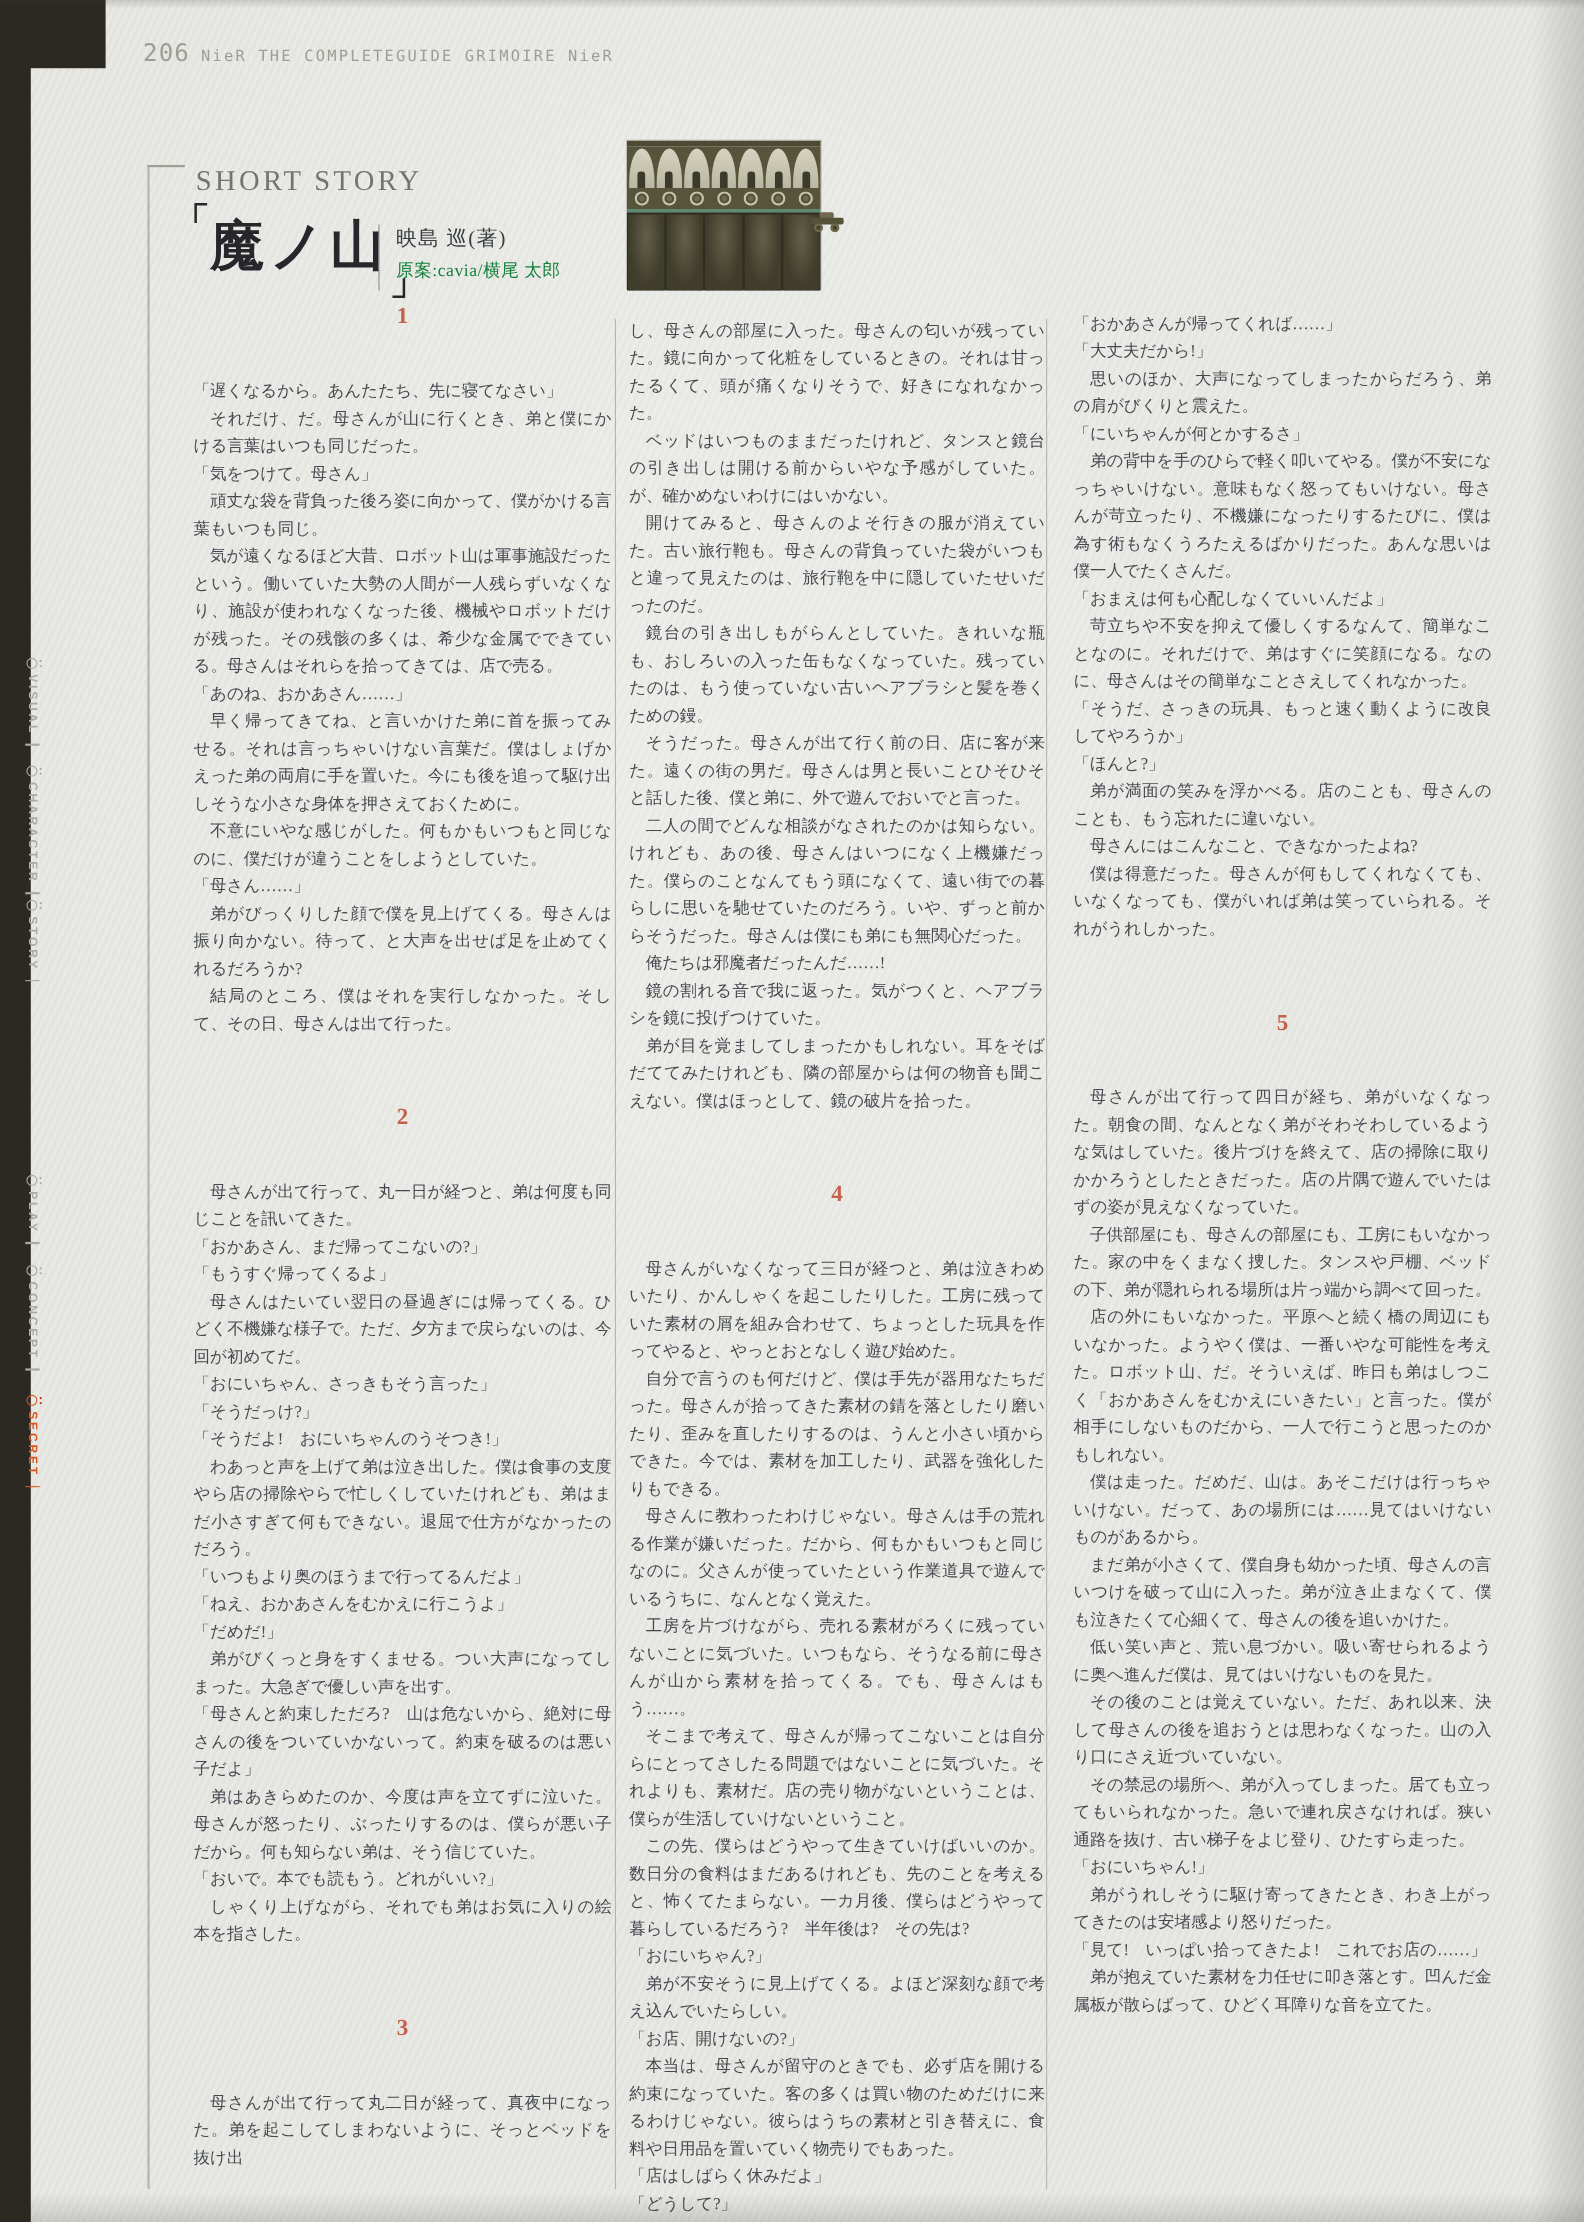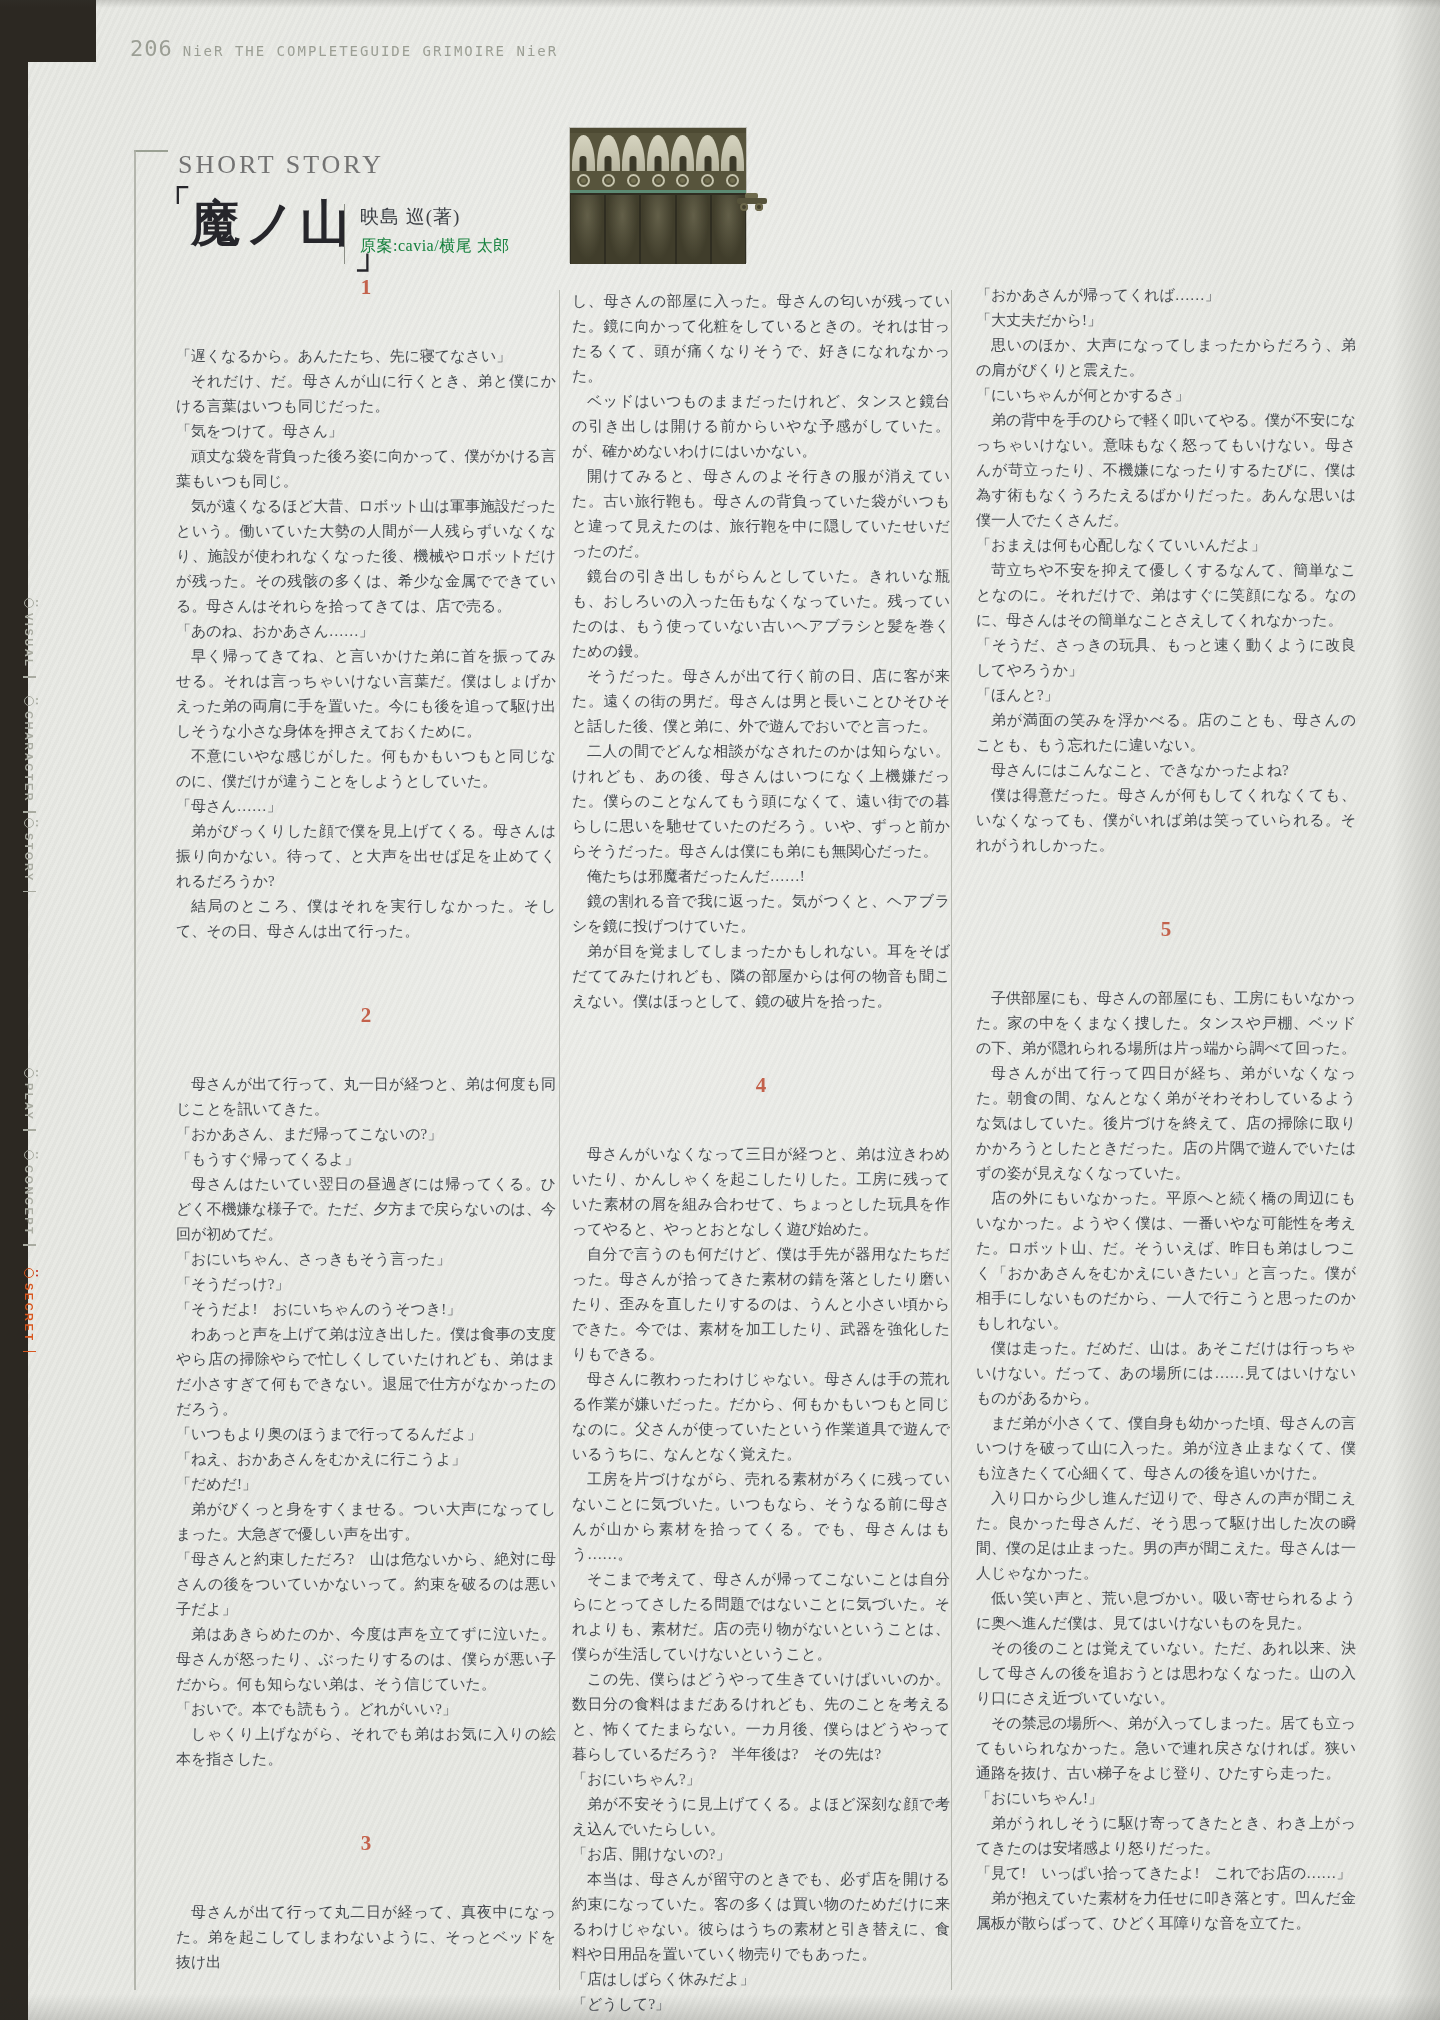--- a/index.html
+++ b/index.html
@@ -259,26 +259,25 @@
     <p class="">「にいちゃんが何とかするさ」</p>
     <p class="ind">弟の背中を手のひらで軽く叩いてやる。僕が不安になっちゃいけない。意味もなく怒ってもいけない。母さんが苛立ったり、不機嫌になったりするたびに、僕は為す術もなくうろたえるばかりだった。あんな思いは僕一人でたくさんだ。</p>
     <p class="">「おまえは何も心配しなくていいんだよ」</p>
     <p class="ind">苛立ちや不安を抑えて優しくするなんて、簡単なことなのに。それだけで、弟はすぐに笑顔になる。なのに、母さんはその簡単なことさえしてくれなかった。</p>
     <p class="">「そうだ、さっきの玩具、もっと速く動くように改良してやろうか」</p>
     <p class="">「ほんと?」</p>
     <p class="ind">弟が満面の笑みを浮かべる。店のことも、母さんのことも、もう忘れたに違いない。</p>
     <p class="ind">母さんにはこんなこと、できなかったよね?</p>
     <p class="ind">僕は得意だった。母さんが何もしてくれなくても、いなくなっても、僕がいれば弟は笑っていられる。それがうれしかった。</p>
     <div class="sec-num">5</div>
+    <p class="ind">母さんが出て行って四日が経ち、弟がいなくなった。朝食の間、なんとなく弟がそわそわしているような気はしていた。後片づけを終えて、店の掃除に取りかかろうとしたときだった。店の片隅で遊んでいたはずの姿が見えなくなっていた。</p>
     <p class="ind">子供部屋にも、母さんの部屋にも、工房にもいなかった。家の中をくまなく捜した。タンスや戸棚、ベッドの下、弟が隠れられる場所は片っ端から調べて回った。</p>
-    <p class="ind">母さんが出て行って四日が経ち、弟がいなくなった。朝食の間、なんとなく弟がそわそわしているような気はしていた。後片づけを終えて、店の掃除に取りかかろうとしたときだった。店の片隅で遊んでいたはずの姿が見えなくなっていた。</p>
     <p class="ind">店の外にもいなかった。平原へと続く橋の周辺にもいなかった。ようやく僕は、一番いやな可能性を考えた。ロボット山、だ。そういえば、昨日も弟はしつこく「おかあさんをむかえにいきたい」と言った。僕が相手にしないものだから、一人で行こうと思ったのかもしれない。</p>
     <p class="ind">僕は走った。だめだ、山は。あそこだけは行っちゃいけない。だって、あの場所には……見てはいけないものがあるから。</p>
     <p class="ind">まだ弟が小さくて、僕自身も幼かった頃、母さんの言いつけを破って山に入った。弟が泣き止まなくて、僕も泣きたくて心細くて、母さんの後を追いかけた。</p>
-    <p class="ind">入り口から少し進んだ辺りで、母さんの声が聞こえた。良かった母さんだ、そう思って駆け出した次の瞬間、僕の足は止まった。男の声が聞こえた。母さんは一人じゃなかった。</p>
     <p class="ind">低い笑い声と、荒い息づかい。吸い寄せられるように奥へ進んだ僕は、見てはいけないものを見た。</p>
     <p class="ind">その後のことは覚えていない。ただ、あれ以来、決して母さんの後を追おうとは思わなくなった。山の入り口にさえ近づいていない。</p>
     <p class="ind">その禁忌の場所へ、弟が入ってしまった。居ても立ってもいられなかった。急いで連れ戻さなければ。狭い通路を抜け、古い梯子をよじ登り、ひたすら走った。</p>
     <p class="">「おにいちゃん!」</p>
     <p class="ind">弟がうれしそうに駆け寄ってきたとき、わき上がってきたのは安堵感より怒りだった。</p>
     <p class="">「見て!　いっぱい拾ってきたよ!　これでお店の……」</p>
     <p class="ind">弟が抱えていた素材を力任せに叩き落とす。凹んだ金属板が散らばって、ひどく耳障りな音を立てた。</p>
   </div>
 <div id="sep-1" class="col-sep"></div>
 <div id="sep-2" class="col-sep"></div>

